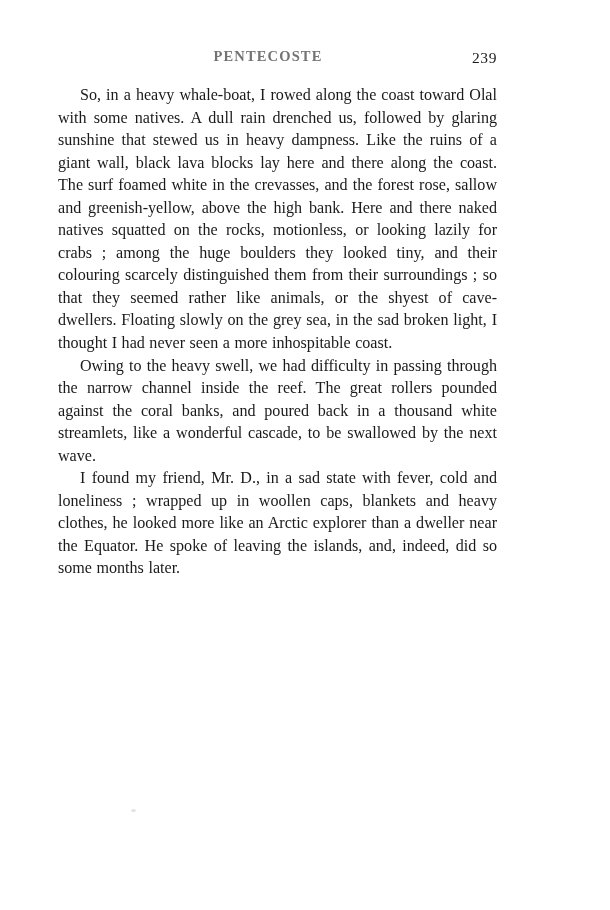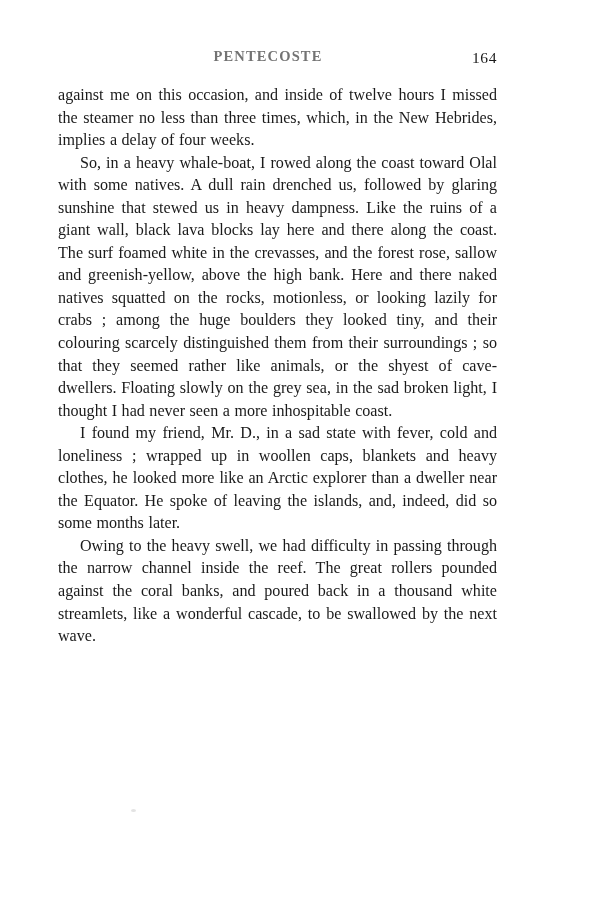--- a/index.html
+++ b/index.html
@@ -88,25 +88,24 @@
     opacity: 0.75;
   }
 </style>
 </head>
 <body>
 
 <div class="page">
 
   <div class="running-head">
     <div class="running-head-title">PENTECOSTE</div>
-    <div class="running-head-folio">164</div>
+    <div class="running-head-folio">239</div>
   </div>
 
   <div class="textblock">
-    <p class="para first">against me on this occasion, and inside of twelve hours I missed the steamer no less than three times, which, in the New Hebrides, implies a delay of four weeks.</p>
     <p class="para">So, in a heavy whale-boat, I rowed along the coast toward Olal with some natives.  A dull rain drenched us, followed by glaring sunshine that stewed us in heavy dampness.  Like the ruins of a giant wall, black lava blocks lay here and there along the coast.  The surf foamed white in the crevasses, and the forest rose, sallow and greenish-yellow, above the high bank.  Here and there naked natives squatted on the rocks, motionless, or looking lazily for crabs ; among the huge boulders they looked tiny, and their colouring scarcely distinguished them from their surroundings ; so that they seemed rather like animals, or the shyest of cave-dwellers.  Floating slowly on the grey sea, in the sad broken light, I thought I had never seen a more inhospitable coast.</p>
+    <p class="para">Owing to the heavy swell, we had difficulty in passing through the narrow channel inside the reef. The great rollers pounded against the coral banks, and poured back in a thousand white streamlets, like a wonderful cascade, to be swallowed by the next wave.</p>
     <p class="para">I found my friend, Mr. D., in a sad state with fever, cold and loneliness ; wrapped up in woollen caps, blankets and heavy clothes, he looked more like an Arctic explorer than a dweller near the Equator.  He spoke of leaving the islands, and, indeed, did so some months later.</p>
-    <p class="para">Owing to the heavy swell, we had difficulty in passing through the narrow channel inside the reef. The great rollers pounded against the coral banks, and poured back in a thousand white streamlets, like a wonderful cascade, to be swallowed by the next wave.</p>
   </div>
 
   <div class="scan-speck"></div>
 
 </div>
 
 </body></html>

